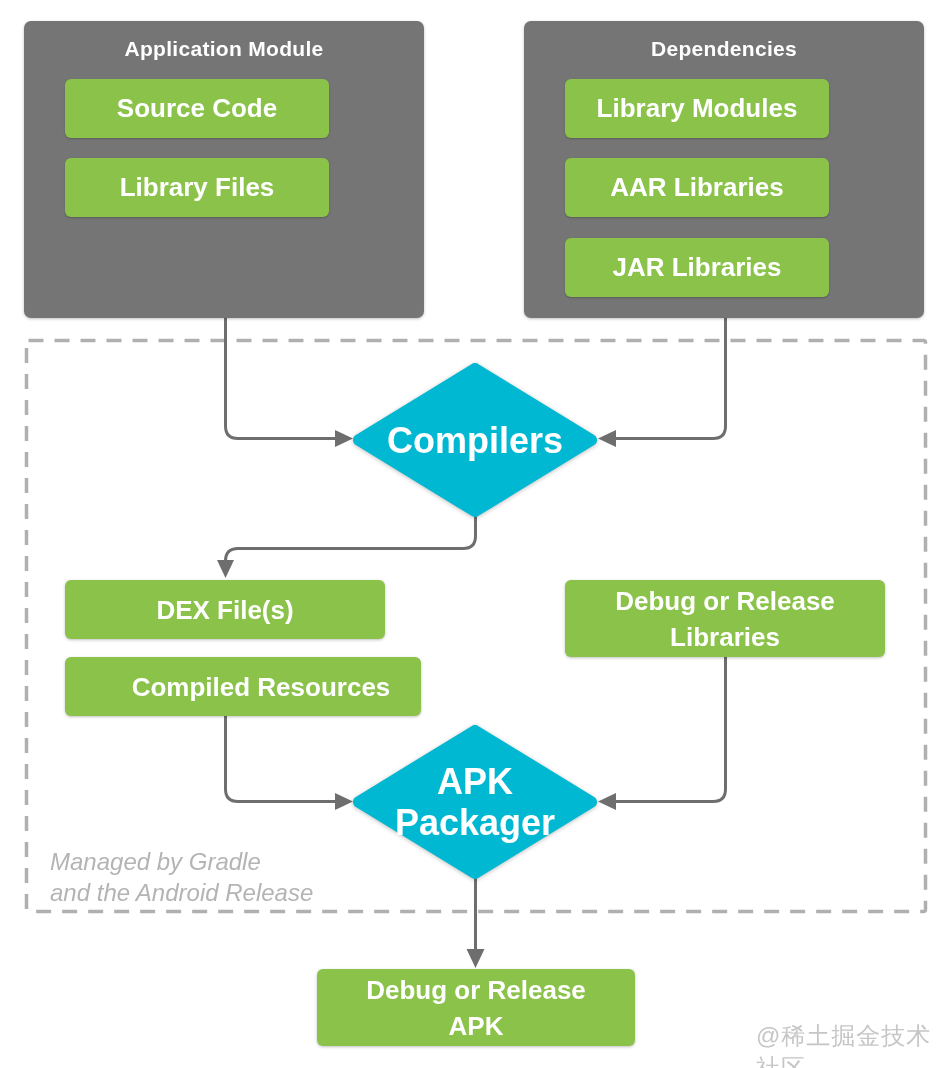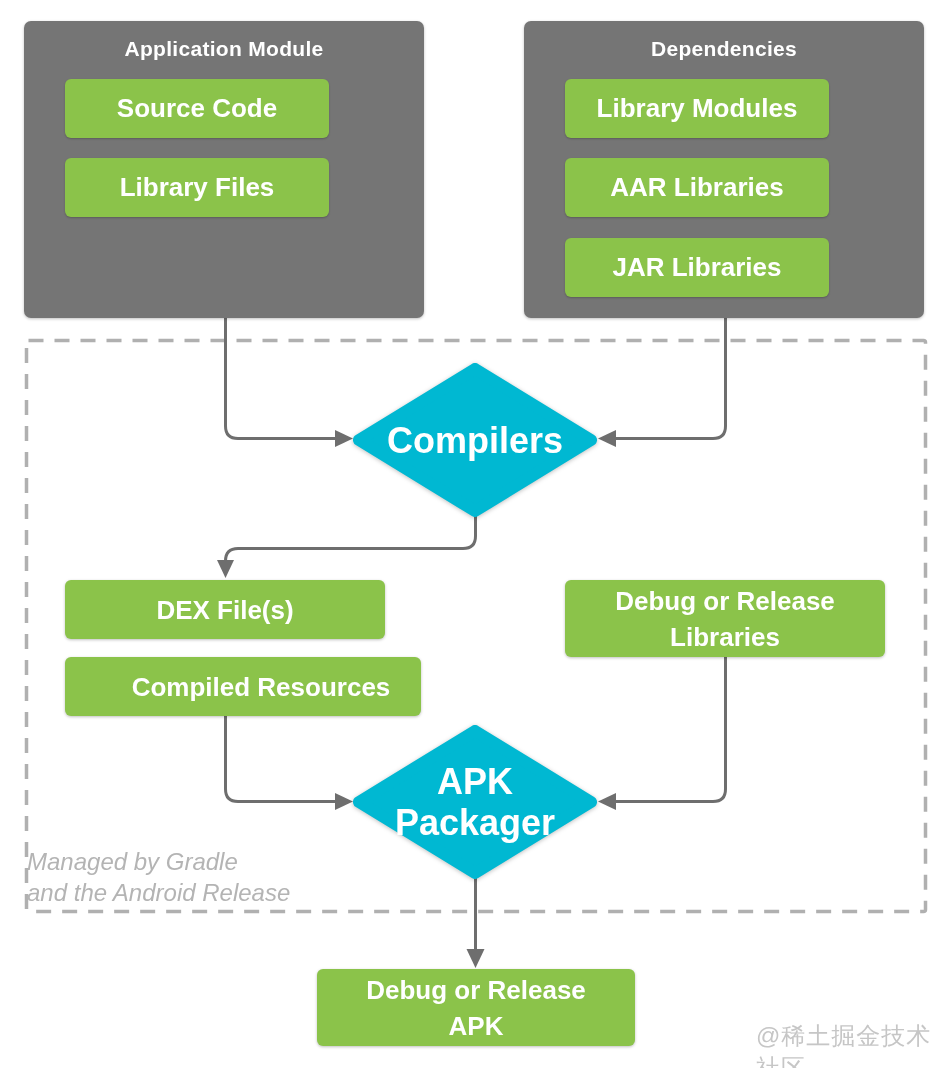--- a/index.html
+++ b/index.html
@@ -45,21 +45,21 @@
     font-size:36px;font-weight:bold;line-height:41px;text-align:center;
   }
   .diamond-shape{
     fill:var(--diamond-bg);stroke:var(--diamond-bg);stroke-width:12;
     stroke-linejoin:round;filter:drop-shadow(0 1px 2px rgba(0,0,0,.25));
   }
   .connector{stroke:var(--connector);stroke-width:3;fill:none;}
   .arrowhead{fill:var(--connector);stroke:none;}
   .dashed-rect{fill:none;stroke:var(--dashed-border);stroke-width:3.5;stroke-dasharray:15 11;}
   .caption{
-    position:absolute;left:27px;top:846px;z-index:2;color:var(--caption-text);
+    position:absolute;left:50px;top:846px;z-index:2;color:var(--caption-text);
     font-size:24px;font-style:italic;line-height:31px;
   }
   .watermark{
     position:absolute;left:756px;top:1020px;z-index:2;color:var(--watermark-text);
     font-size:24px;letter-spacing:1px;
   }
 </style>
 </head>
 <body>
 

